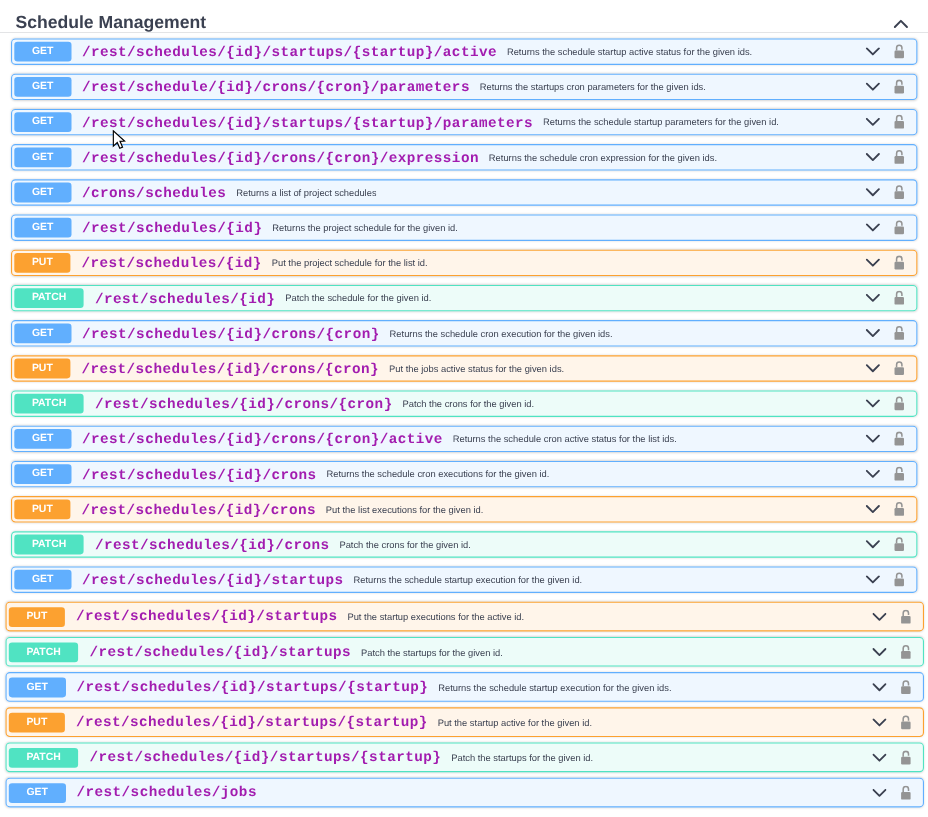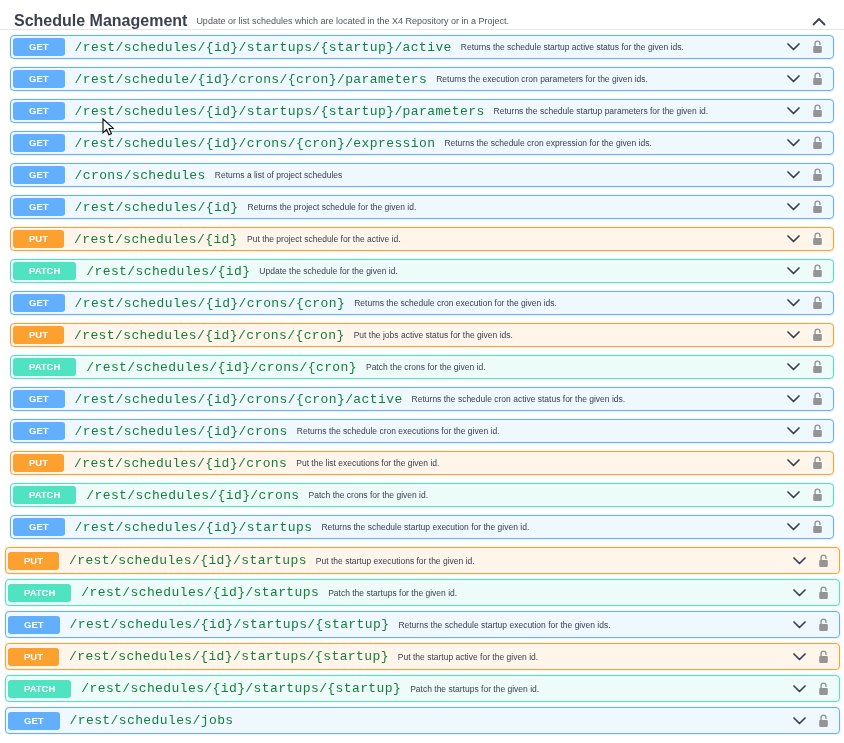--- a/index.html
+++ b/index.html
@@ -24,36 +24,35 @@
   }
   .opblock.wide{margin:0 4px 5px 5px;height:27px;}
   .opblock.first-wide{margin-top:4px;}
   .method-badge{
     min-width:44px;box-sizing:border-box;padding:0 16px;height:18px;line-height:18px;
     border-radius:3px;color:#ffffff;font-weight:bold;font-size:9.5px;text-align:center;
     font-family:"Liberation Sans",sans-serif;flex:0 0 auto;
   }
   .path{
     font-family:"Liberation Mono","DejaVu Sans Mono",monospace;
-    font-weight:normal;font-size:13px;letter-spacing:.4px;color:#15803d;
+    font-weight:bold;font-size:13px;letter-spacing:.4px;color:#a21caf;
     margin-left:10px;white-space:nowrap;
   }
   .desc{font-size:8.5px;color:#3b4151;margin-left:9px;white-space:nowrap;overflow:hidden;}
   .row-right{margin-left:auto;display:flex;align-items:center;flex:0 0 auto;}
   .chevron{display:flex;align-items:center;padding:2px;}
   .lock{display:flex;align-items:center;margin-left:9px;padding:1px;}
   
   .cursor{position:absolute;left:102px;top:118px;pointer-events:none;z-index:10;}
 </style>
 </head>
 <body>
 
 <div class="section-header">
   <span class="section-title">Schedule Management</span>
-  <span class="section-desc">Update or list schedules which are located in the X4 Repository or in a Project.</span>
   <button class="collapse-btn">
     <span>
       <svg width="14" height="9" viewBox="0 0 14 9">
           <path d="M1.5 7.5 L7 2 L12.5 7.5" fill="none" stroke="#3b4151" stroke-width="1.8" stroke-linecap="round" stroke-linejoin="round"></path>
         </svg>
     </span>
   </button>
 </div>
 
 <div class="endpoint-list">
@@ -72,21 +71,21 @@
           <path d="M5.5 11 L5.5 6.5 A4.5 4.5 0 0 1 14.5 6.5 L14.5 9.5" fill="none" stroke="#949494" stroke-width="2.6"></path>
           <rect x="2" y="11" width="16" height="13" rx="2" fill="#949494"></rect>
         </svg>
       </span>
     </span>
   </div>
 
   <div class="opblock" style="border-color: rgb(97, 175, 254); background: rgba(97, 175, 254, 0.1);">
     <span class="method-badge" style="background: rgb(97, 175, 254);">GET</span>
     <span class="path">/rest/schedule/{id}/crons/{cron}/parameters</span>
-    <span class="desc">Returns the execution cron parameters for the given ids.</span>
+    <span class="desc">Returns the startups cron parameters for the given ids.</span>
     <span class="row-right">
       <span class="chevron">
         <svg width="13" height="8" viewBox="0 0 13 8">
             <path d="M1 1 L6.5 6.5 L12 1" fill="none" stroke="#3b4151" stroke-width="1.7" stroke-linecap="round" stroke-linejoin="round"></path>
           </svg>
       </span>
       <span class="lock">
         <svg width="11" height="14" viewBox="0 0 20 26">
           <path d="M5.5 11 L5.5 6.5 A4.5 4.5 0 0 1 14.5 6.5 L14.5 9.5" fill="none" stroke="#949494" stroke-width="2.6"></path>
           <rect x="2" y="11" width="16" height="13" rx="2" fill="#949494"></rect>
@@ -167,40 +166,40 @@
           <path d="M5.5 11 L5.5 6.5 A4.5 4.5 0 0 1 14.5 6.5 L14.5 9.5" fill="none" stroke="#949494" stroke-width="2.6"></path>
           <rect x="2" y="11" width="16" height="13" rx="2" fill="#949494"></rect>
         </svg>
       </span>
     </span>
   </div>
 
   <div class="opblock" style="border-color: rgb(252, 161, 48); background: rgba(252, 161, 48, 0.1);">
     <span class="method-badge" style="background: rgb(252, 161, 48);">PUT</span>
     <span class="path">/rest/schedules/{id}</span>
-    <span class="desc">Put the project schedule for the active id.</span>
+    <span class="desc">Put the project schedule for the list id.</span>
     <span class="row-right">
       <span class="chevron">
         <svg width="13" height="8" viewBox="0 0 13 8">
             <path d="M1 1 L6.5 6.5 L12 1" fill="none" stroke="#3b4151" stroke-width="1.7" stroke-linecap="round" stroke-linejoin="round"></path>
           </svg>
       </span>
       <span class="lock">
         <svg width="11" height="14" viewBox="0 0 20 26">
           <path d="M5.5 11 L5.5 6.5 A4.5 4.5 0 0 1 14.5 6.5 L14.5 9.5" fill="none" stroke="#949494" stroke-width="2.6"></path>
           <rect x="2" y="11" width="16" height="13" rx="2" fill="#949494"></rect>
         </svg>
       </span>
     </span>
   </div>
 
   <div class="opblock" style="border-color: rgb(80, 227, 194); background: rgba(80, 227, 194, 0.1);">
     <span class="method-badge" style="background: rgb(80, 227, 194);">PATCH</span>
     <span class="path">/rest/schedules/{id}</span>
-    <span class="desc">Update the schedule for the given id.</span>
+    <span class="desc">Patch the schedule for the given id.</span>
     <span class="row-right">
       <span class="chevron">
         <svg width="13" height="8" viewBox="0 0 13 8">
             <path d="M1 1 L6.5 6.5 L12 1" fill="none" stroke="#3b4151" stroke-width="1.7" stroke-linecap="round" stroke-linejoin="round"></path>
           </svg>
       </span>
       <span class="lock">
         <svg width="11" height="14" viewBox="0 0 20 26">
           <path d="M5.5 11 L5.5 6.5 A4.5 4.5 0 0 1 14.5 6.5 L14.5 9.5" fill="none" stroke="#949494" stroke-width="2.6"></path>
           <rect x="2" y="11" width="16" height="13" rx="2" fill="#949494"></rect>
@@ -262,21 +261,21 @@
           <path d="M5.5 11 L5.5 6.5 A4.5 4.5 0 0 1 14.5 6.5 L14.5 9.5" fill="none" stroke="#949494" stroke-width="2.6"></path>
           <rect x="2" y="11" width="16" height="13" rx="2" fill="#949494"></rect>
         </svg>
       </span>
     </span>
   </div>
 
   <div class="opblock" style="border-color: rgb(97, 175, 254); background: rgba(97, 175, 254, 0.1);">
     <span class="method-badge" style="background: rgb(97, 175, 254);">GET</span>
     <span class="path">/rest/schedules/{id}/crons/{cron}/active</span>
-    <span class="desc">Returns the schedule cron active status for the given ids.</span>
+    <span class="desc">Returns the schedule cron active status for the list ids.</span>
     <span class="row-right">
       <span class="chevron">
         <svg width="13" height="8" viewBox="0 0 13 8">
             <path d="M1 1 L6.5 6.5 L12 1" fill="none" stroke="#3b4151" stroke-width="1.7" stroke-linecap="round" stroke-linejoin="round"></path>
           </svg>
       </span>
       <span class="lock">
         <svg width="11" height="14" viewBox="0 0 20 26">
           <path d="M5.5 11 L5.5 6.5 A4.5 4.5 0 0 1 14.5 6.5 L14.5 9.5" fill="none" stroke="#949494" stroke-width="2.6"></path>
           <rect x="2" y="11" width="16" height="13" rx="2" fill="#949494"></rect>
@@ -357,21 +356,21 @@
           <path d="M5.5 11 L5.5 6.5 A4.5 4.5 0 0 1 14.5 6.5 L14.5 9.5" fill="none" stroke="#949494" stroke-width="2.6"></path>
           <rect x="2" y="11" width="16" height="13" rx="2" fill="#949494"></rect>
         </svg>
       </span>
     </span>
   </div>
 
   <div class="opblock wide first-wide" style="border-color: rgb(252, 161, 48); background: rgba(252, 161, 48, 0.1);">
     <span class="method-badge" style="background: rgb(252, 161, 48);">PUT</span>
     <span class="path">/rest/schedules/{id}/startups</span>
-    <span class="desc">Put the startup executions for the given id.</span>
+    <span class="desc">Put the startup executions for the active id.</span>
     <span class="row-right">
       <span class="chevron">
         <svg width="13" height="8" viewBox="0 0 13 8">
             <path d="M1 1 L6.5 6.5 L12 1" fill="none" stroke="#3b4151" stroke-width="1.7" stroke-linecap="round" stroke-linejoin="round"></path>
           </svg>
       </span>
       <span class="lock">
         <svg width="11" height="14" viewBox="0 0 20 26">
           <path d="M5.5 11 L5.5 6.5 A4.5 4.5 0 0 1 14.5 6.5 L14.5 9.5" fill="none" stroke="#949494" stroke-width="2.6"></path>
           <rect x="2" y="11" width="16" height="13" rx="2" fill="#949494"></rect>

